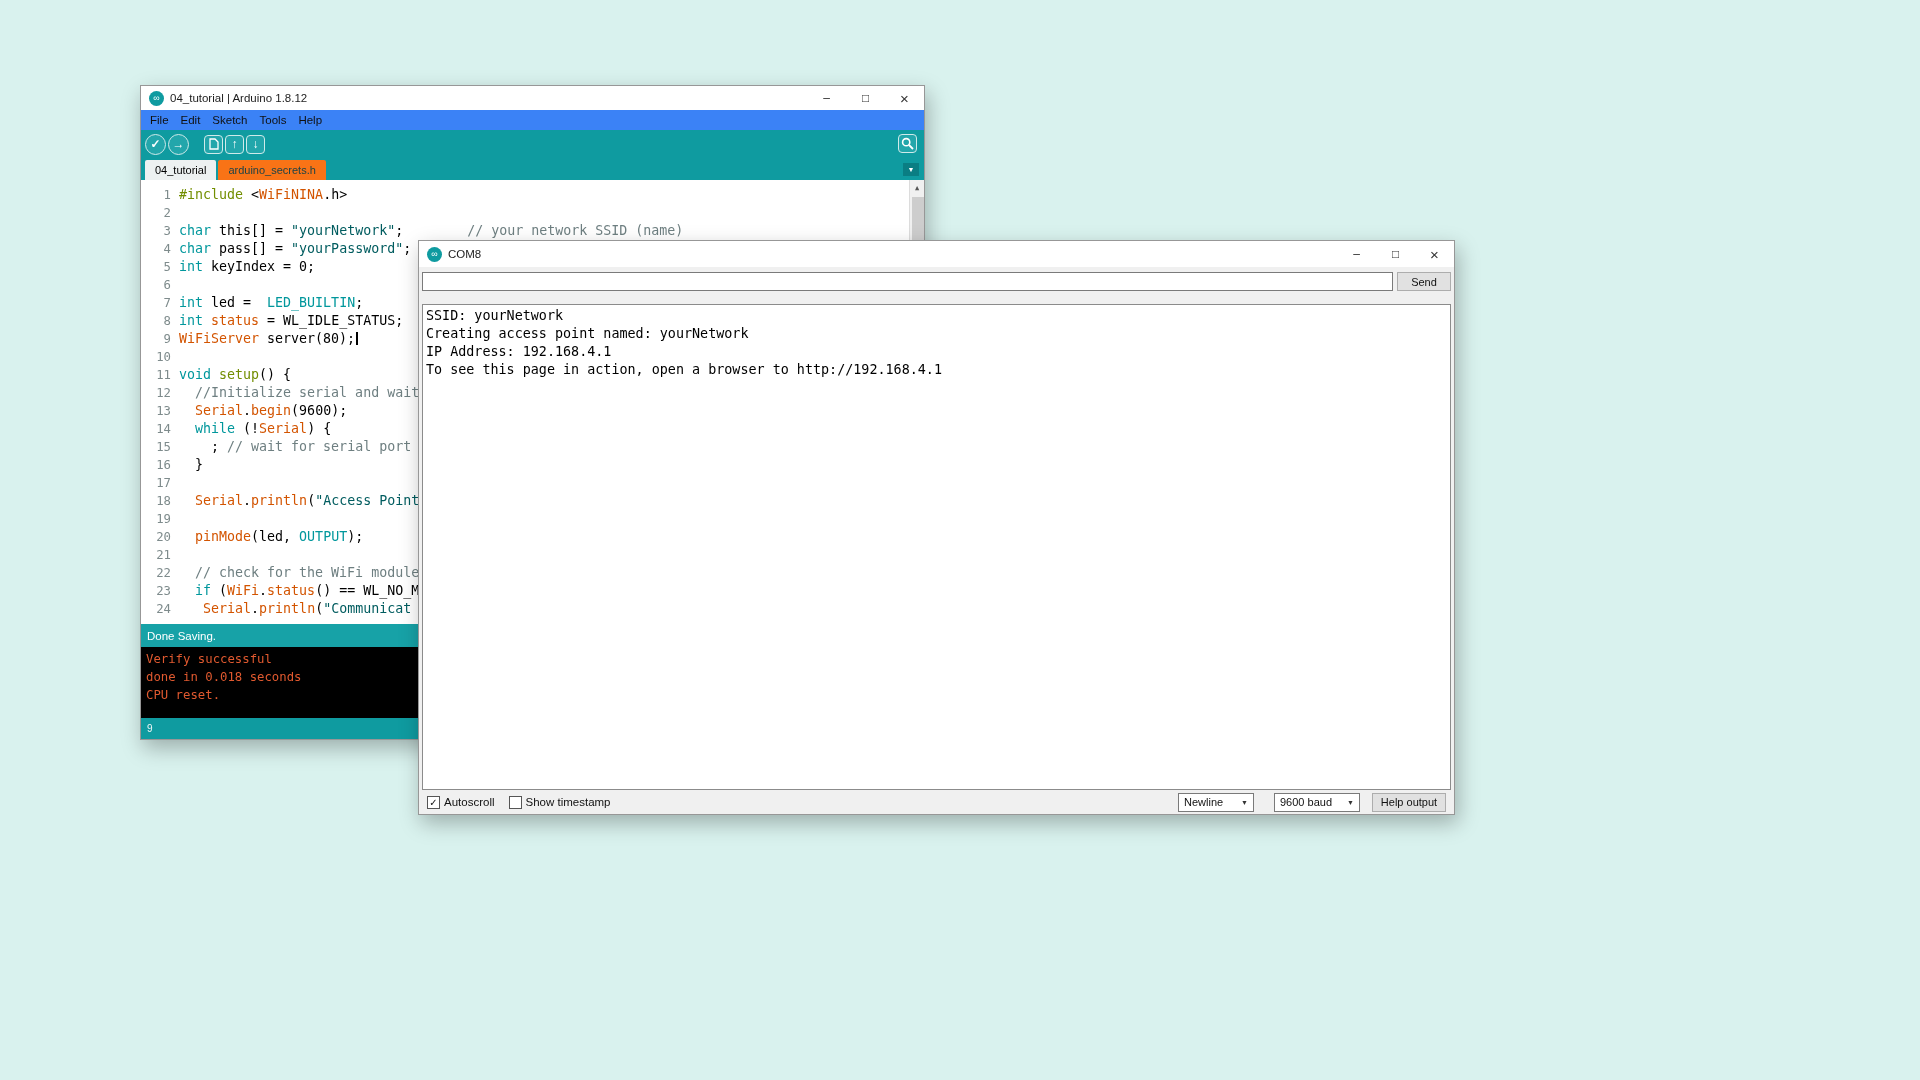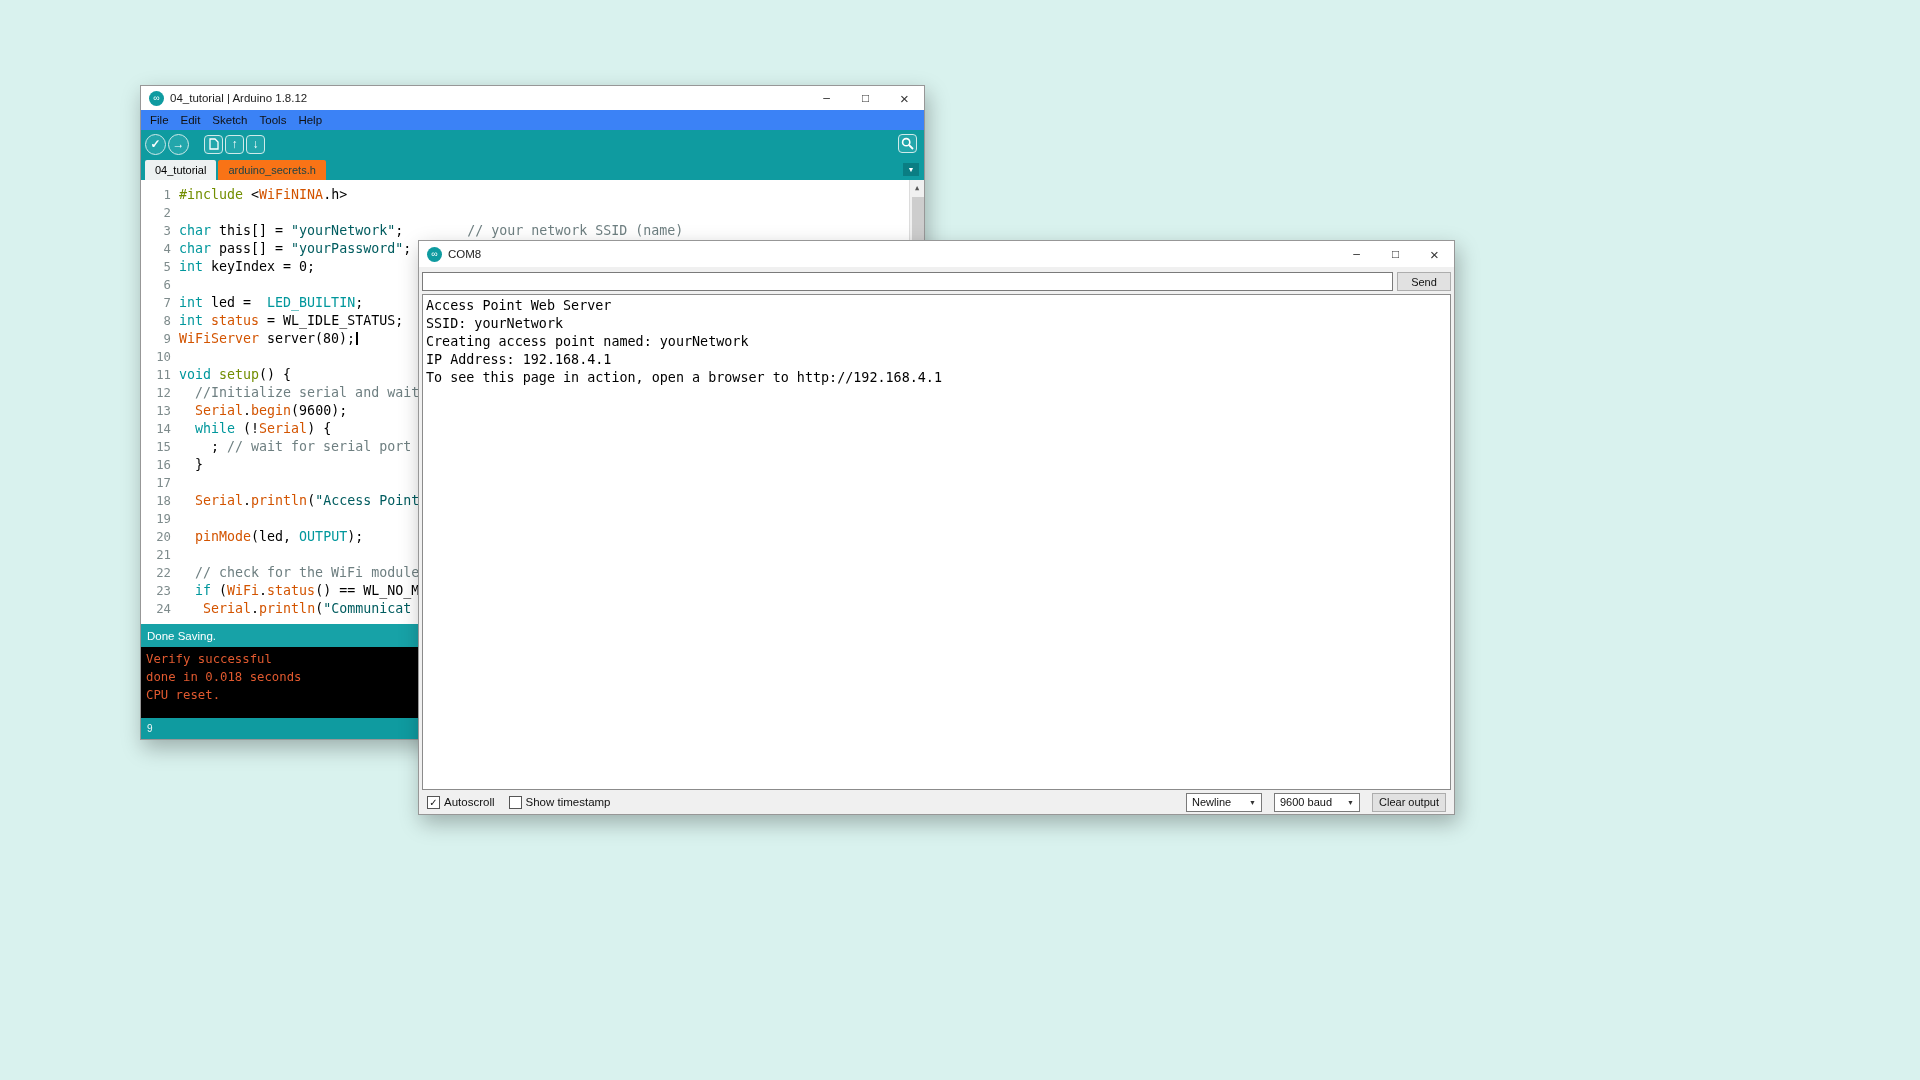--- a/index.html
+++ b/index.html
@@ -39,29 +39,29 @@
   .tok-o{color:#728E00}
   .tok-l{color:#00979C}
   .caret{display:inline-block;width:2px;height:13px;background:#000;vertical-align:-2px;margin-left:1px}
   .vscroll{position:absolute;top:0;right:0;width:15px;height:100%;background:#f0f0f0;border-left:1px solid #dcdcdc}
   .vs-arrow{height:16px;display:flex;align-items:center;justify-content:center;font-size:7px;color:#555}
   .vs-thumb{position:absolute;top:17px;left:1.5px;width:12px;height:115px;background:#cdcdcd}
   .statusbar{height:23px;background:#17a2a7;color:#fff;font-size:11.5px;display:flex;align-items:center;padding-left:6px;flex:0 0 auto}
   .console{height:71px;background:#000;padding:3px 5px;font-family:"DejaVu Sans Mono",monospace;font-size:12.3px;line-height:18px;flex:0 0 auto;overflow:hidden}
   .bottomstrip{height:21px;background:#0f9ba0;color:#eef6f6;font-size:10px;display:flex;align-items:center;padding-left:6px;flex:0 0 auto}
   
-  .inputrow{display:flex;padding:5px 3px 3px;flex:0 0 auto;align-items:center}
+  .inputrow{display:flex;padding:5px 3px 13px;flex:0 0 auto;align-items:center}
   .ser-input{flex:1;height:19px;border:1px solid #7a7a7a;background:#fff;font-size:12px;padding:0 4px;outline:none;font-family:"Liberation Sans",sans-serif}
   .send-btn{width:54px;height:19px;margin-left:4px;background:#e1e1e1;border:1px solid #adadad;font-size:11px;display:flex;align-items:center;justify-content:center;color:#111}
   .ser-output{flex:1 1 auto;margin:0 3px;background:#fff;border:1px solid #8b8b8b;font-family:"DejaVu Sans Mono",monospace;font-size:13.4px;line-height:18px;padding:2px 3px;overflow:hidden;color:#000}
   .ser-line{white-space:pre;height:18px}
   .ser-bottom{height:24px;display:flex;align-items:center;padding:0 8px;flex:0 0 auto;font-size:11.5px;color:#111}
   .chk-group{display:flex;align-items:center;margin-right:14px}
   .chk{width:13px;height:13px;border:1px solid #555;background:#fff;display:inline-flex;align-items:center;justify-content:center;font-size:10px;line-height:11px;margin-right:4px;color:#111;flex:0 0 auto}
-  .combo{height:19px;background:#fff;border:1px solid #7a7a7a;display:flex;align-items:center;justify-content:space-between;padding:0 5px;font-size:11px;margin-left:12px;color:#111}
+  .combo{height:19px;background:#fff;border:1px solid #7a7a7a;display:flex;align-items:center;justify-content:space-between;padding:0 5px;font-size:11px;margin-left:20px;color:#111}
   .combo .arrow{font-size:7px;color:#333;margin-left:6px}
   .clear-btn{width:74px;height:19px;margin-left:12px;background:#e1e1e1;border:1px solid #adadad;font-size:11px;display:flex;align-items:center;justify-content:center;color:#111}
 </style>
 </head>
 <body>
 
 <div class="window" id="ide">
   <div class="titlebar">
     <div class="app-icon">∞</div>
     <span class="title-text">04_tutorial | Arduino 1.8.12</span>
@@ -167,21 +167,20 @@
     <div class="win-btn">□</div>
     <div class="win-btn close">×</div>
   </div>
 
   <div class="inputrow">
     <input class="ser-input" value="" style="">
     <div class="send-btn">Send</div>
   </div>
 
   <div class="ser-output">
-      <div class="ser-line">Access Point Web Server</div>
       <div class="ser-line">SSID: yourNetwork</div>
       <div class="ser-line">Creating access point named: yourNetwork</div>
       <div class="ser-line">IP Address: 192.168.4.1</div>
       <div class="ser-line">To see this page in action, open a browser to http://192.168.4.1</div>
     </div>
 
   <div class="ser-bottom">
     <div class="chk-group">
       <span class="chk">✓</span>
       <span>Autoscroll</span>
@@ -192,15 +191,15 @@
     </div>
     <div class="tb-spacer"></div>
     <div class="combo" style="width:76px">
       <span>Newline</span>
       <span class="arrow">▼</span>
     </div>
     <div class="combo" style="width:86px">
       <span>9600 baud</span>
       <span class="arrow">▼</span>
     </div>
-    <div class="clear-btn">Clear output</div>
+    <div class="clear-btn">Help output</div>
   </div>
 </div>
 
 </body></html>

